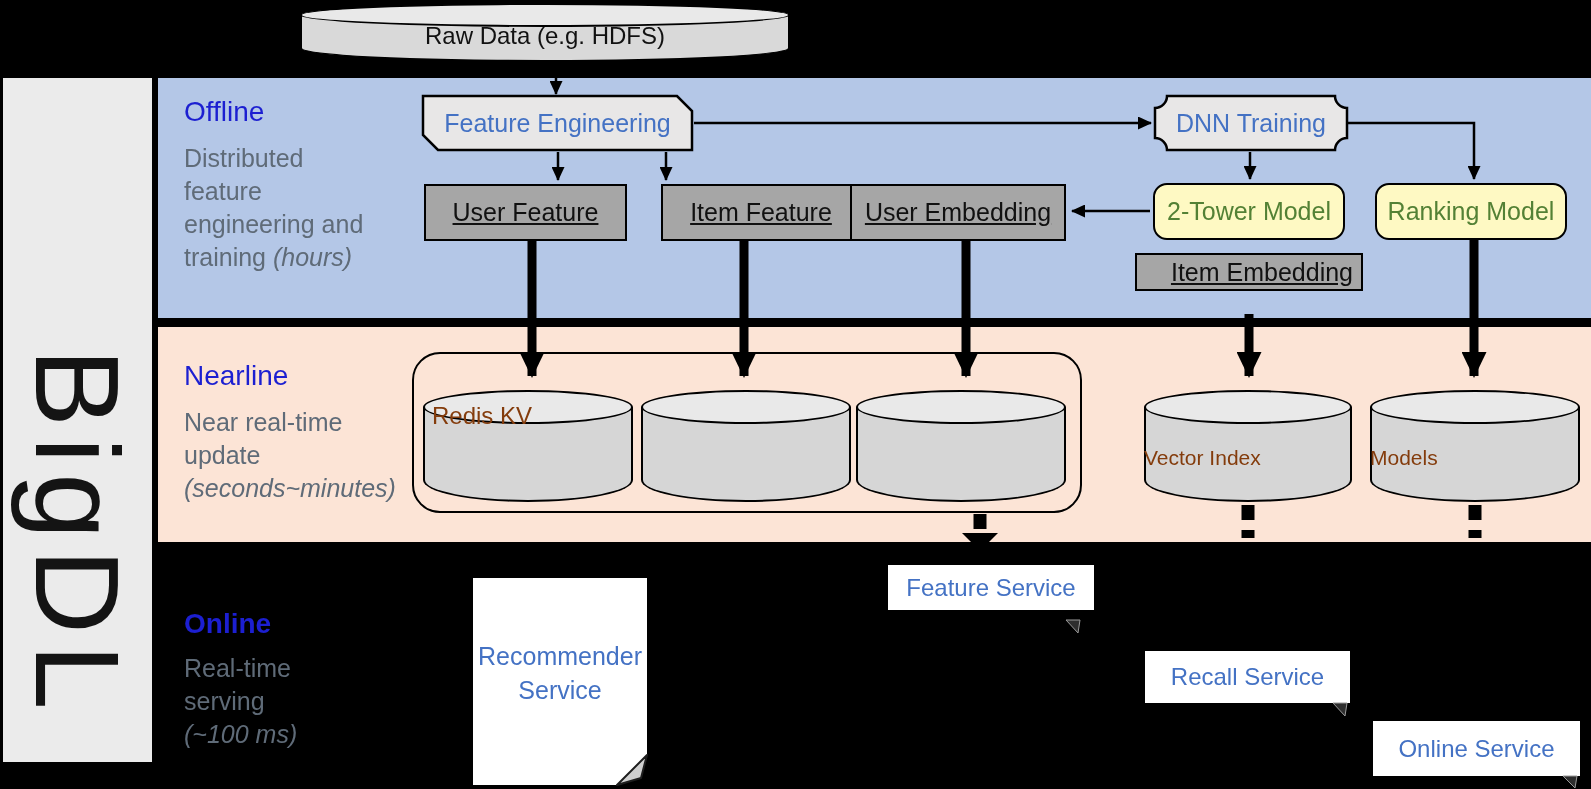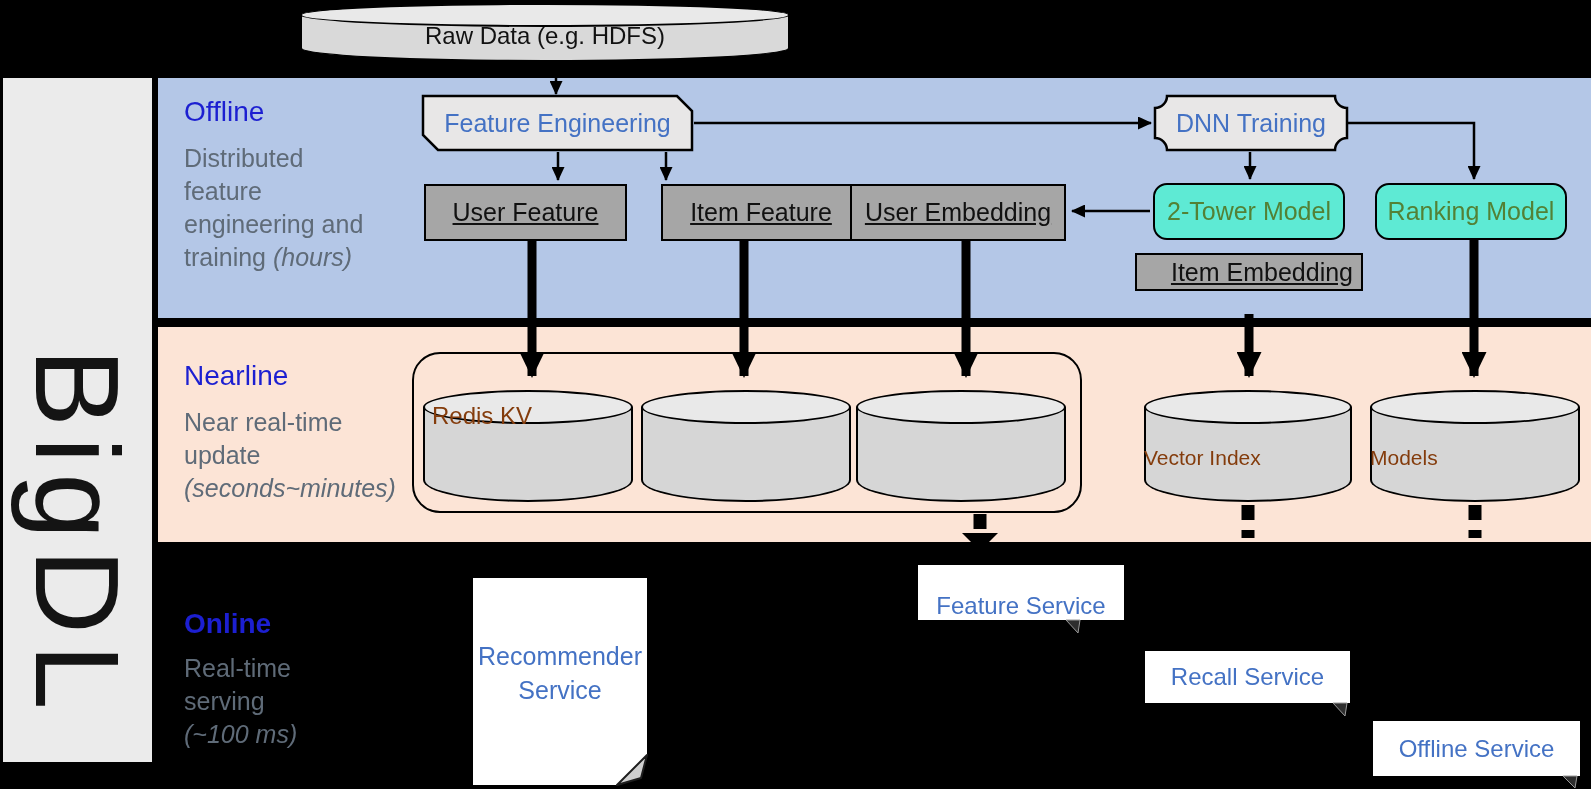--- a/index.html
+++ b/index.html
@@ -23,21 +23,21 @@
   .band-title.bold { font-weight:bold; }
   .band-desc  { font-size:25px; line-height:33px; color:#5f6b78; z-index:8; }
   .band-desc i { font-style:italic; }
 
   
   .graybox {
     background:#a6a6a6; border:2.5px solid #000; display:flex;
     align-items:center; justify-content:center; font-size:25px; color:#111; z-index:4;text-decoration:underline;
   }
   .roundbox {
-    background:#5eead4; border:2.5px solid #000; border-radius:14px; display:flex;
+    background:#fef9c3; border:2.5px solid #000; border-radius:14px; display:flex;
     align-items:center; justify-content:center; font-size:25px; color:#538135; z-index:4;
   }
   .shape-label {
     display:flex; align-items:center; justify-content:center;
     font-size:25px; color:#4472c4; z-index:8;
   }
 
   
   .cyl { z-index:4; }
   .cyl .ct {
@@ -154,28 +154,28 @@
     <div class="cb"></div>
       <div class="ct"></div>
     <div class="clabel">Vector Index</div>
   </div>
   <div class="abs cyl" style="left:1370px; top:390px; width:210px; height:112px;">
     <div class="cb"></div>
       <div class="ct"></div>
     <div class="clabel">Models</div>
   </div>
 
-  <div class="abs note" style="left:918px; top:565px; width:206px; height:55px;align-items:flex-end;">
+  <div class="abs note" style="left:888px; top:565px; width:206px; height:45px;">
     <span>Feature Service</span>
   </div>
   <div class="abs note" style="left:1145px; top:651px; width:205px; height:52px;">
     <span>Recall Service</span>
   </div>
   <div class="abs note" style="left:1373px; top:721px; width:207px; height:55px;">
-    <span>Offline Service</span>
+    <span>Online Service</span>
   </div>
 
   <svg class="svg-layer" width="1591" height="789" viewBox="0 0 1591 789">
     <defs>
       <marker id="mthin" markerUnits="userSpaceOnUse" markerWidth="16" markerHeight="13" refX="13" refY="6.5" orient="auto">
         <path d="M0,0 L14,6.5 L0,13 Z" fill="#000"></path>
       </marker>
       <marker id="mthick" markerUnits="userSpaceOnUse" markerWidth="28" markerHeight="25" refX="24" refY="12.5" orient="auto">
         <path d="M0,0 L26,12.5 L0,25 Z" fill="#000"></path>
       </marker>

